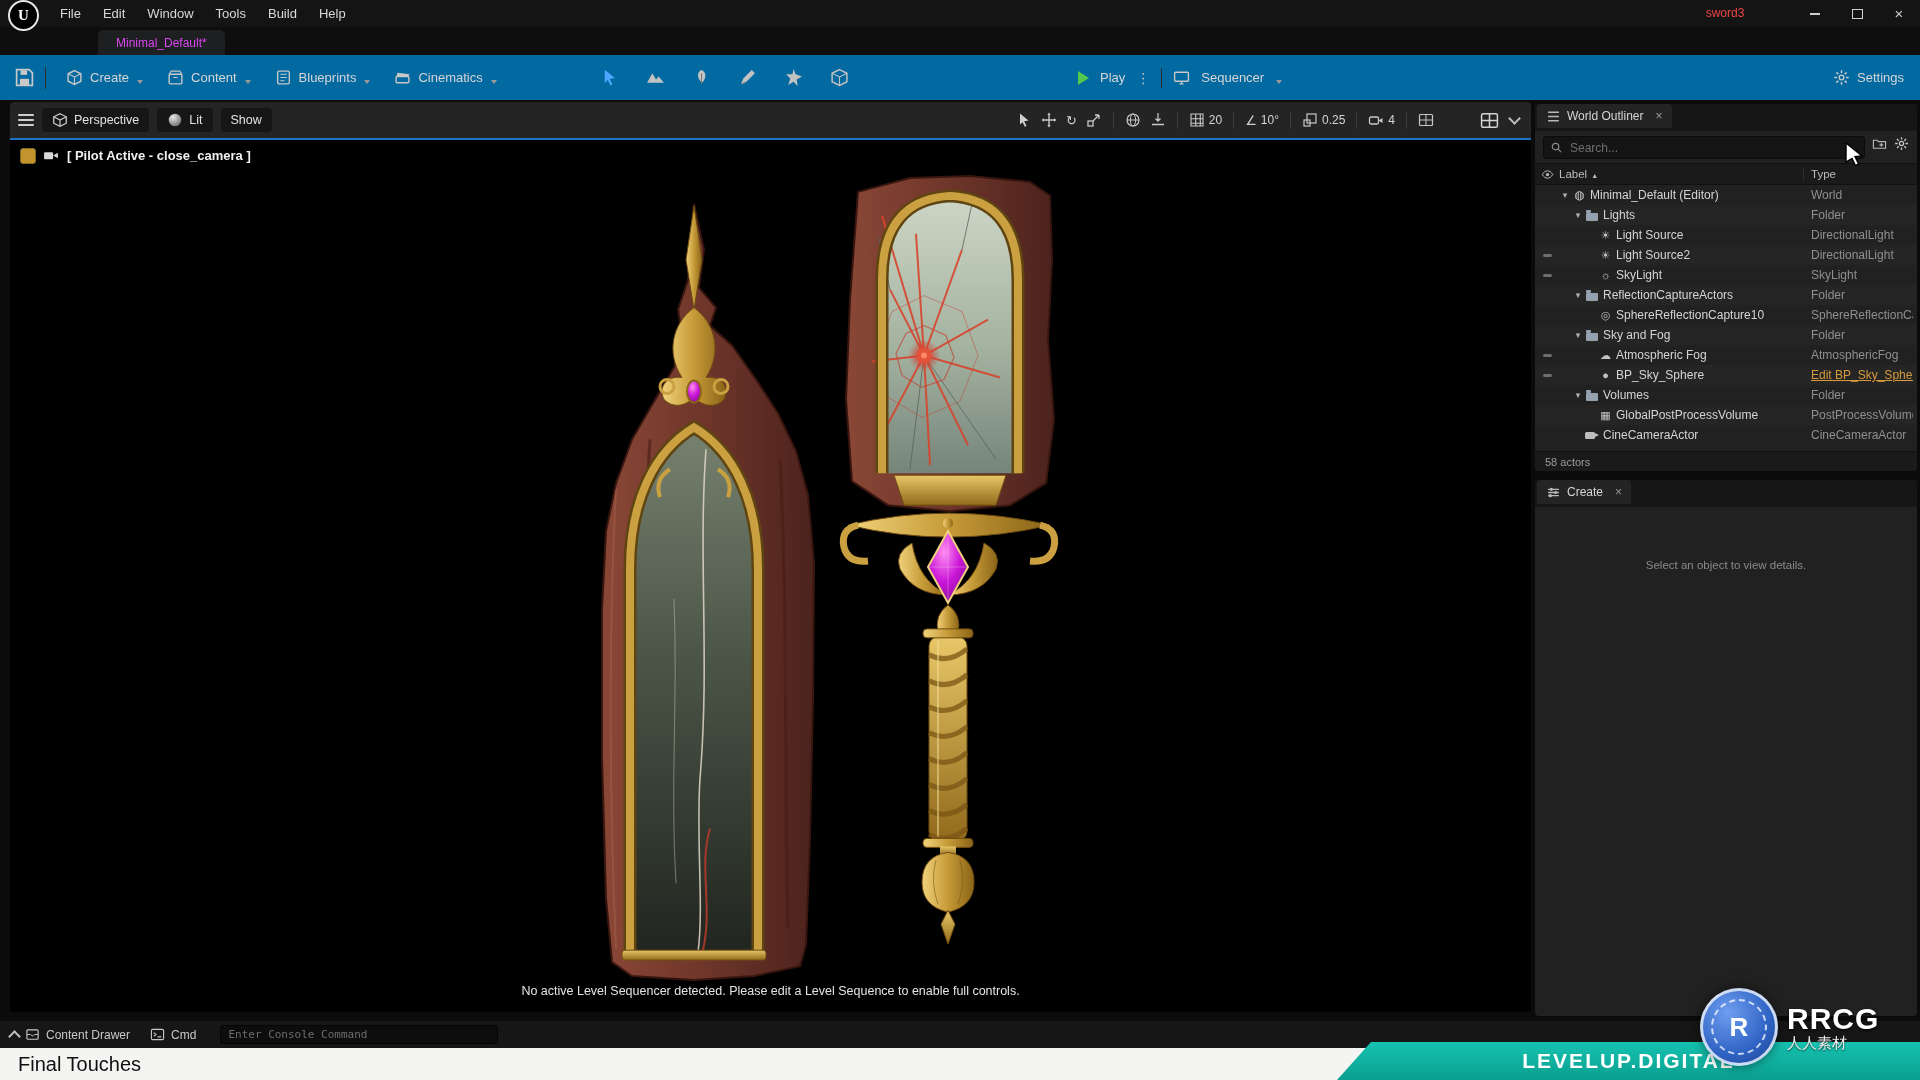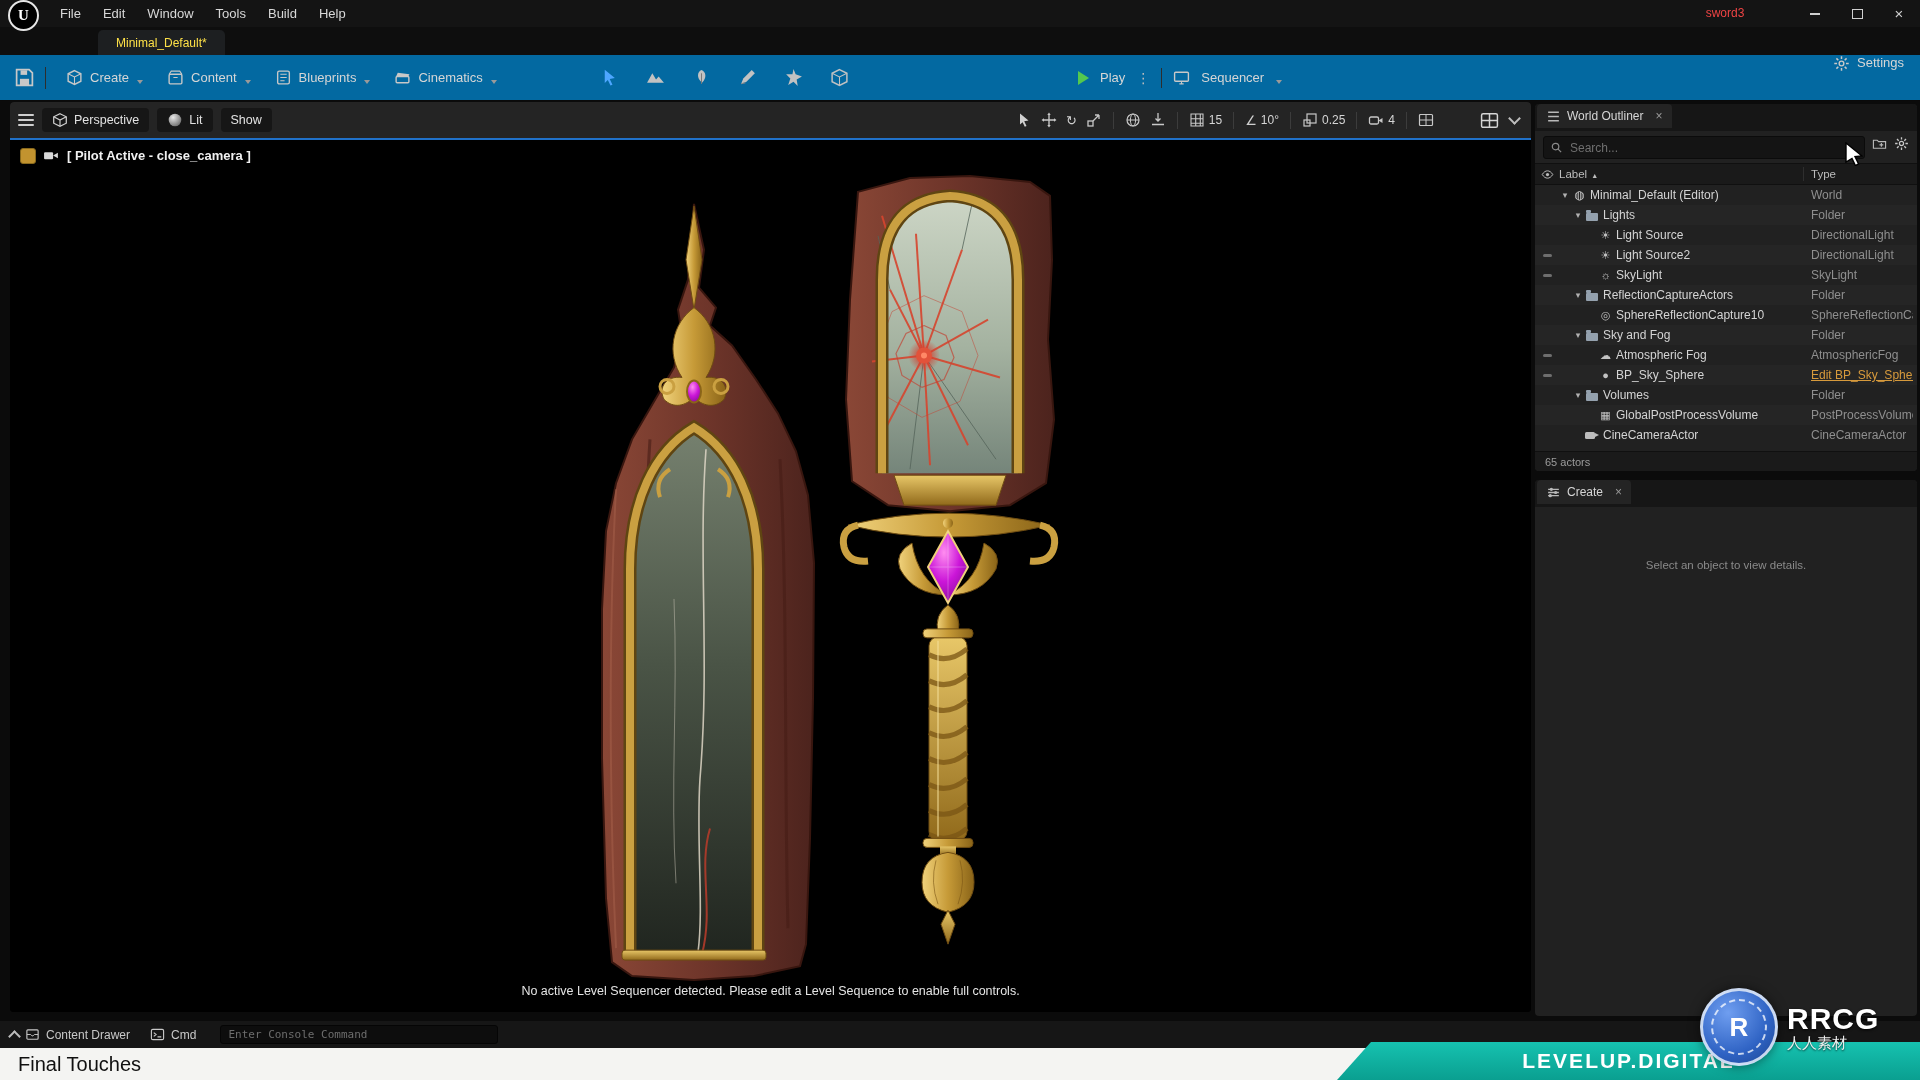--- a/index.html
+++ b/index.html
@@ -13,21 +13,21 @@
   #menus{display:flex;}
   .menu-item{padding:0 11px;font-size:13px;color:#d8d8d8;line-height:27px;cursor:default;}
   .win-title{position:absolute;left:1665px;width:120px;top:0;line-height:27px;text-align:center;font-size:12px;color:#ef4444;}
   .win-controls{position:absolute;right:0;top:0;height:27px;display:flex;}
   .win-btn{width:42px;height:27px;display:flex;align-items:center;justify-content:center;color:#cfcfcf;font-size:15px;}
   .min-bar{width:10px;height:2px;background:#cfcfcf;}
   .max-box{width:9px;height:8px;border:1.4px solid #cfcfcf;}
   
   #tabbar{position:absolute;top:27px;left:0;right:0;height:28px;background:#0e0e0e;}
   .level-tab{position:absolute;left:98px;top:3px;height:25px;background:#1d1f21;border-radius:5px 5px 0 0;
-             display:flex;align-items:center;padding:0 18px;font-size:12px;color:#fde047;}
+             display:flex;align-items:center;padding:0 18px;font-size:12px;color:#d946ef;}
   
   #toolbar{position:absolute;top:55px;left:0;right:0;height:45px;background:#0369a1;border-bottom:1px solid #0a0a0a;
            display:flex;align-items:center;}
   .tb-save{margin-left:14px;width:21px;height:21px;}
   .tb-save svg{width:100%;height:100%;}
   .tb-sep{width:1px;height:22px;background:#2d2d2d;margin:0 10px;}
   #tb-buttons{display:flex;gap:4px;}
   .tb-btn{display:flex;align-items:center;gap:7px;padding:6px 10px;border-radius:4px;font-size:13px;color:#d6d6d6;}
   .tb-btn svg{width:17px;height:17px;}
   .caret{width:0;height:0;border-left:3.5px solid transparent;border-right:3.5px solid transparent;border-top:4px solid #9a9a9a;
@@ -35,21 +35,21 @@
   #tb-modes{position:absolute;left:600px;display:flex;gap:27px;align-items:center;height:45px;}
   .mode-icon{width:19px;height:19px;}
   .mode-icon svg{width:100%;height:100%;}
   #tb-play{position:absolute;left:1078px;display:flex;align-items:center;gap:11px;height:45px;}
   .play-tri{width:0;height:0;border-top:7px solid transparent;border-bottom:7px solid transparent;border-left:11px solid #53c84e;}
   .toolbar-label{font-size:13px;color:#d6d6d6;}
   .kebab{color:#bdbdbd;font-size:14px;}
   .tb-mini-sep{width:1px;height:20px;background:#2d2d2d;}
   .tb-icon{width:17px;height:17px;}
   .tb-icon svg{width:100%;height:100%;}
-  #tb-settings{position:absolute;right:16px;display:flex;gap:7px;align-items:flex-start;height:45px;}
+  #tb-settings{position:absolute;right:16px;display:flex;gap:7px;align-items:center;height:45px;}
   
   #viewport{position:absolute;left:10px;top:102px;width:1521px;height:910px;background:#000;border-radius:4px;overflow:hidden;}
   #vp-toolbar{height:36px;background:#242424;display:flex;align-items:center;padding:0 8px;gap:8px;}
   .hamburger{width:16px;display:flex;flex-direction:column;gap:3px;}
   .hamburger span{display:block;height:2px;background:#cfcfcf;border-radius:1px;}
   .vp-pill{display:flex;align-items:center;gap:6px;background:#161616;border-radius:4px;height:24px;padding:0 10px;
            font-size:12.5px;color:#e2e2e2;}
   .vp-pill svg{width:13px;height:13px;}
   #vp-tools{margin-left:auto;display:flex;align-items:center;gap:9px;font-size:12px;color:#d5d5d5;}
   .vpi{width:16px;height:16px;display:inline-flex;}
@@ -329,21 +329,21 @@
               <path d="M2 12.5h12" stroke="#c8c8c8" stroke-width="1.6"></path>
             </svg>
           </span>
         <span class="vp-sep"></span>
         <span class="tool-group">
           <span class="vpi">
               <svg viewBox="0 0 16 16">
                 <path d="M2 2h12v12H2zM2 6.7h12M2 11.3h12M6.7 2v12M11.3 2v12" fill="none" stroke="#c8c8c8" stroke-width="1.1"></path>
               </svg>
             </span>
-          <span>15</span>
+          <span>20</span>
         </span>
         <span class="vp-sep"></span>
         <span class="tool-group">
           <span class="glyph-icon">∠</span>
           <span>10°</span>
         </span>
         <span class="vp-sep"></span>
         <span class="tool-group">
           <span class="vpi">
               <svg viewBox="0 0 16 16">
@@ -654,21 +654,21 @@
         </div>
         <div class="o-row">
           <span class="o-eye"></span>
           <span style="width: 13px; flex: 0 0 auto;"></span>
           <span class="o-ex"></span>
           <span class="o-icon i-cine-camera"></span>
           <span class="o-label">CineCameraActor</span>
           <span class="o-type">CineCameraActor</span>
         </div>
       </div>
-    <div class="o-status">65 actors</div>
+    <div class="o-status">58 actors</div>
   </section>
 
   <section id="details">
     <div class="ptabs">
       <div class="ptab">
         <span class="sr-icon"><svg viewBox="0 0 14 14">
               <path d="M2 4h10M2 7h10M2 10h10" stroke="#b9b9b9" stroke-width="1.2"></path>
               <circle cx="5" cy="4" r="1.5" fill="#b9b9b9"></circle>
               <circle cx="9" cy="7" r="1.5" fill="#b9b9b9"></circle>
               <circle cx="4" cy="10" r="1.5" fill="#b9b9b9"></circle>

